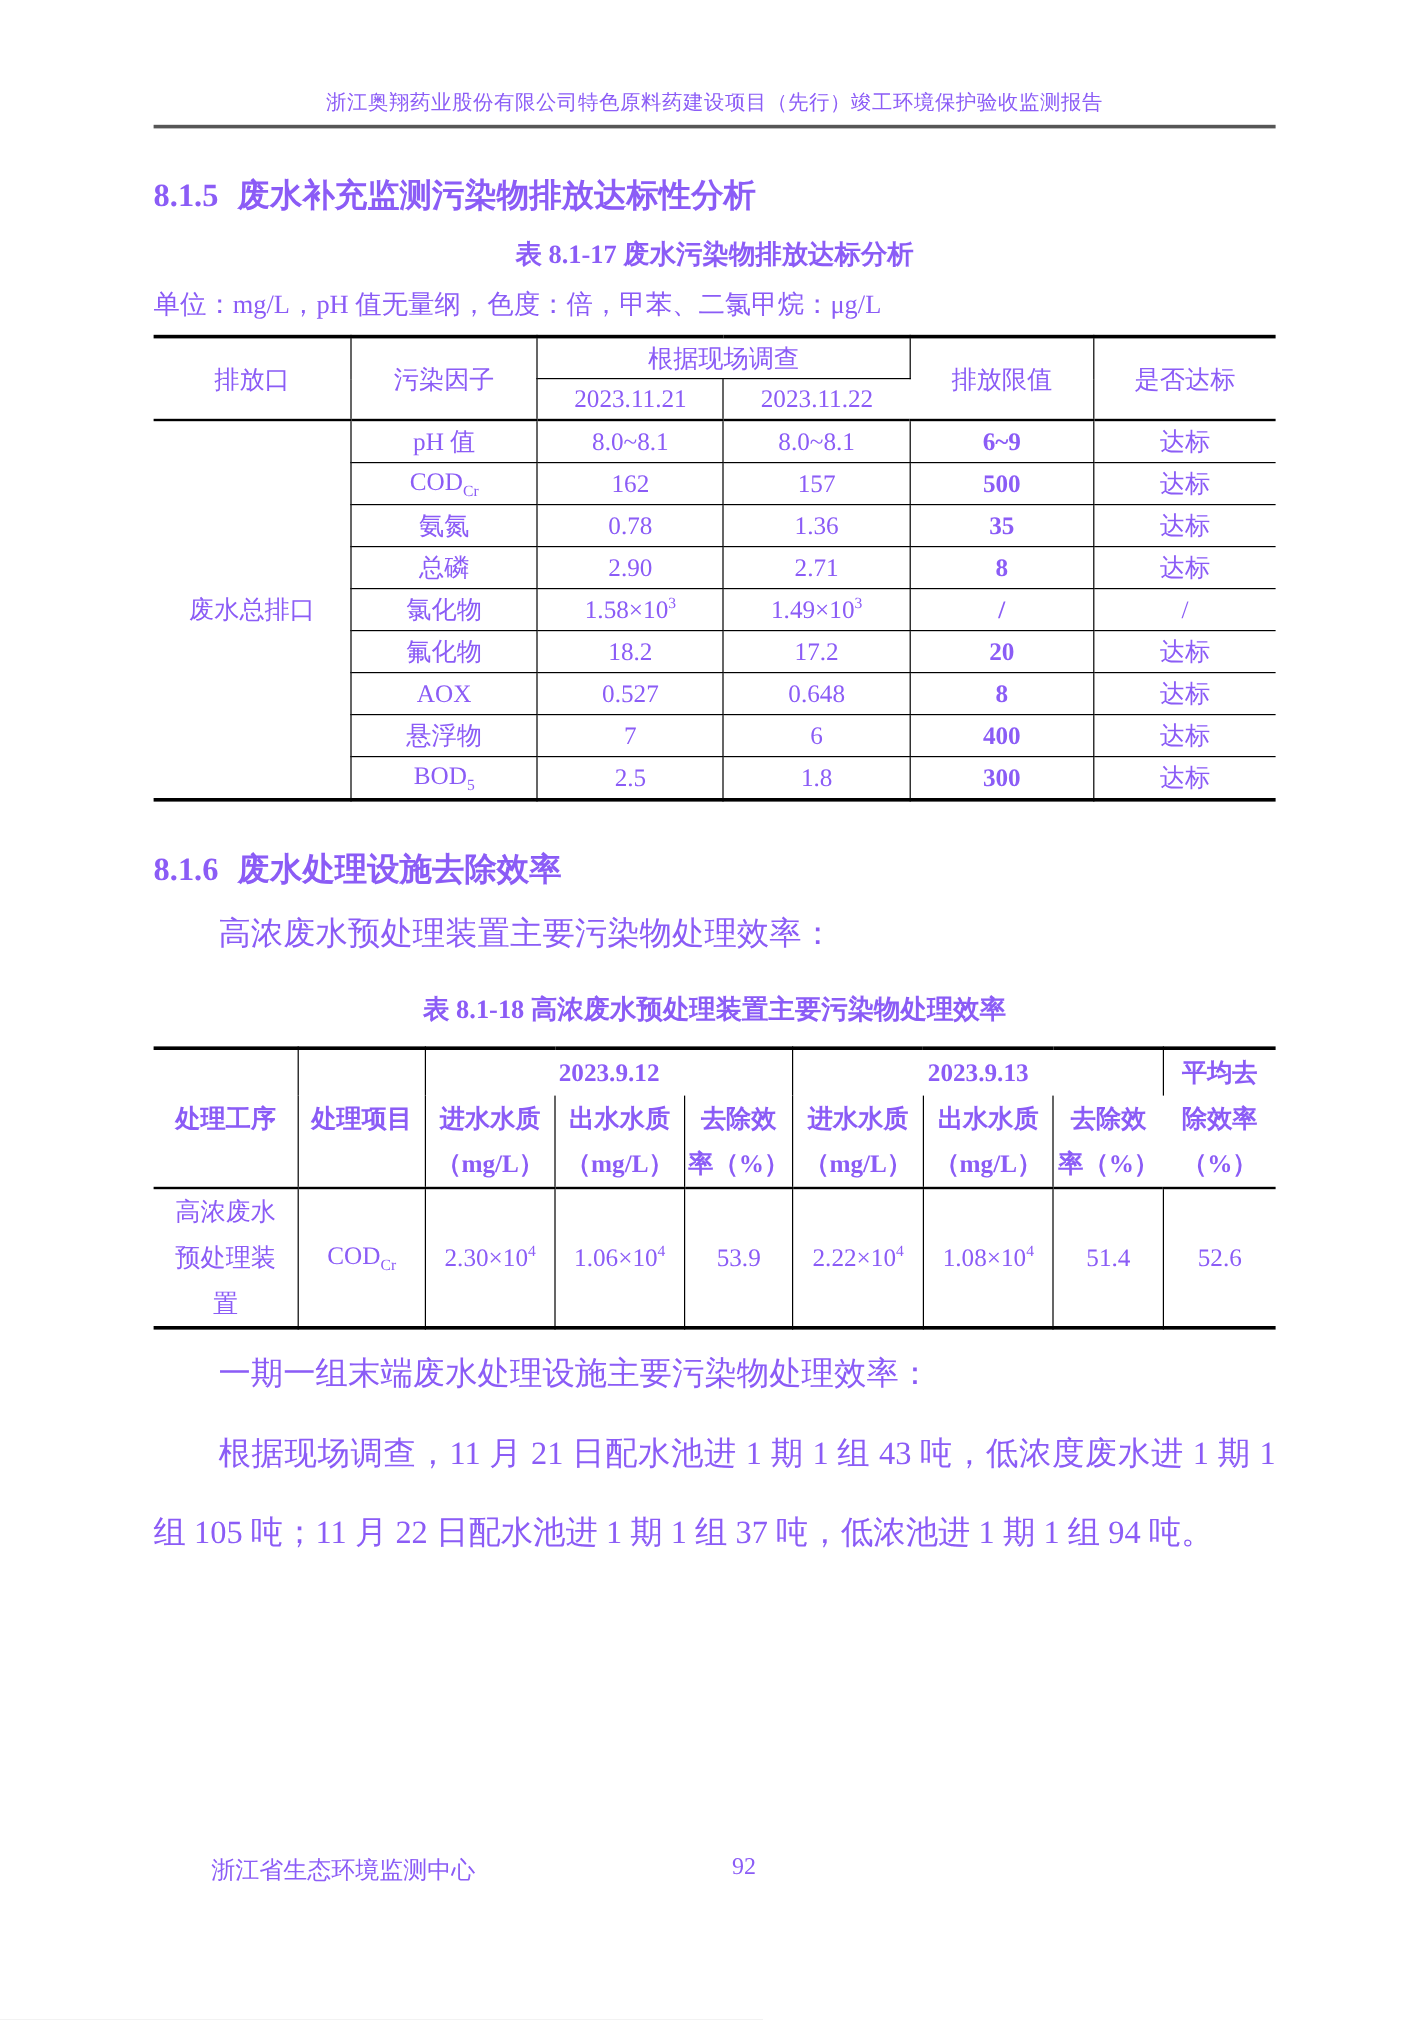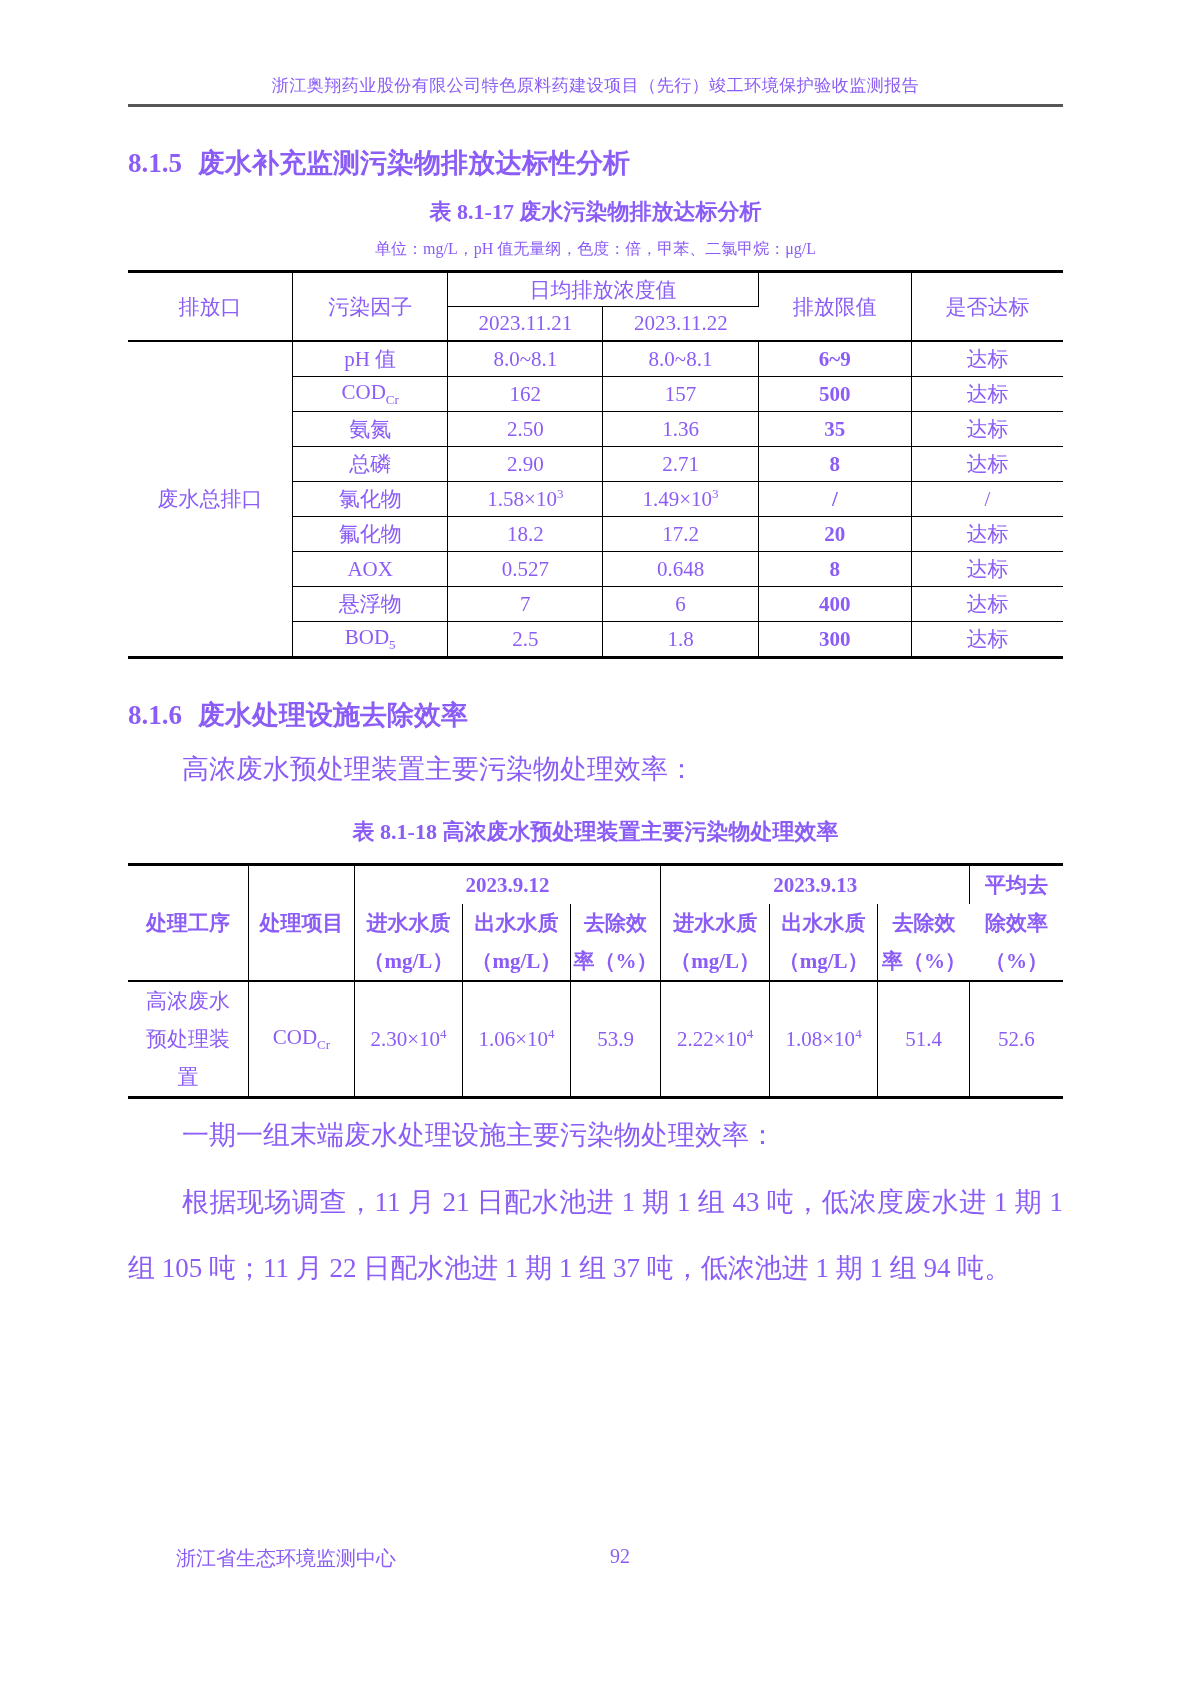--- a/index.html
+++ b/index.html
@@ -19,21 +19,21 @@
   .header-rule{margin-top:7px;border-bottom:3px solid #565656;height:0;}
 
   .sec-heading{margin-top:38px;font-size:27px;font-weight:bold;}
   .sec-heading .sec-num{margin-right:16px;}
 
   .para{font-size:27px;line-height:64px;text-align:justify;text-indent:54px;margin-top:8px;}
   .para.tight{margin-top:4px;}
   .para.survey{line-height:66px;margin-top:2px;}
 
   .tbl-caption{margin-top:16px;text-align:center;font-size:22px;font-weight:bold;}
-  .unit-note{margin-top:12px;text-align:center;font-size:16px;}
+  .unit-note{margin-top:12px;text-align:left;font-size:22px;}
 
   table{width:100%;border-collapse:collapse;table-layout:fixed;font-size:21px;}
   th,td{font-weight:normal;text-align:center;vertical-align:middle;padding:0 2px;
         border-right:1px solid #000;}
   th:last-child,td:last-child{border-right:none;}
   sub,sup{font-size:13px;}
 
   .t17{margin-top:10px;border-top:3px solid #000;border-bottom:3px solid #000;}
   .t17 td{height:34px;border-bottom:1px solid #000;}
   .t17 th{height:33px;}
@@ -76,21 +76,21 @@
           <col style="width:16.6%">
           <col style="width:16.6%">
         <col style="width:16.6%">
           <col style="width:16.4%">
           <col style="width:16.2%">
       </colgroup>
       <tbody>
         <tr>
           <th rowspan="2" class="hb2">排放口</th>
           <th rowspan="2" class="hb2">污染因子</th>
-          <th colspan="2" class="hb1">日均排放浓度值</th>
+          <th colspan="2" class="hb1">根据现场调查</th>
           <th rowspan="2" class="hb2">排放限值</th>
           <th rowspan="2" class="hb2">是否达标</th>
         </tr>
         <tr>
           <th class="hb2">2023.11.21</th>
           <th class="hb2">2023.11.22</th>
         </tr>
 
         <tr>
           <td rowspan="9">废水总排口</td>
@@ -102,21 +102,21 @@
         </tr>
         <tr>
           <td><span>COD</span><sub>Cr</sub></td>
           <td><span>162</span></td>
           <td><span>157</span></td>
           <td class="limit">500</td>
           <td>达标</td>
         </tr>
         <tr>
           <td><span>氨氮</span></td>
-          <td><span>2.50</span></td>
+          <td><span>0.78</span></td>
           <td><span>1.36</span></td>
           <td class="limit">35</td>
           <td>达标</td>
         </tr>
         <tr>
           <td><span>总磷</span></td>
           <td><span>2.90</span></td>
           <td><span>2.71</span></td>
           <td class="limit">8</td>
           <td>达标</td>

